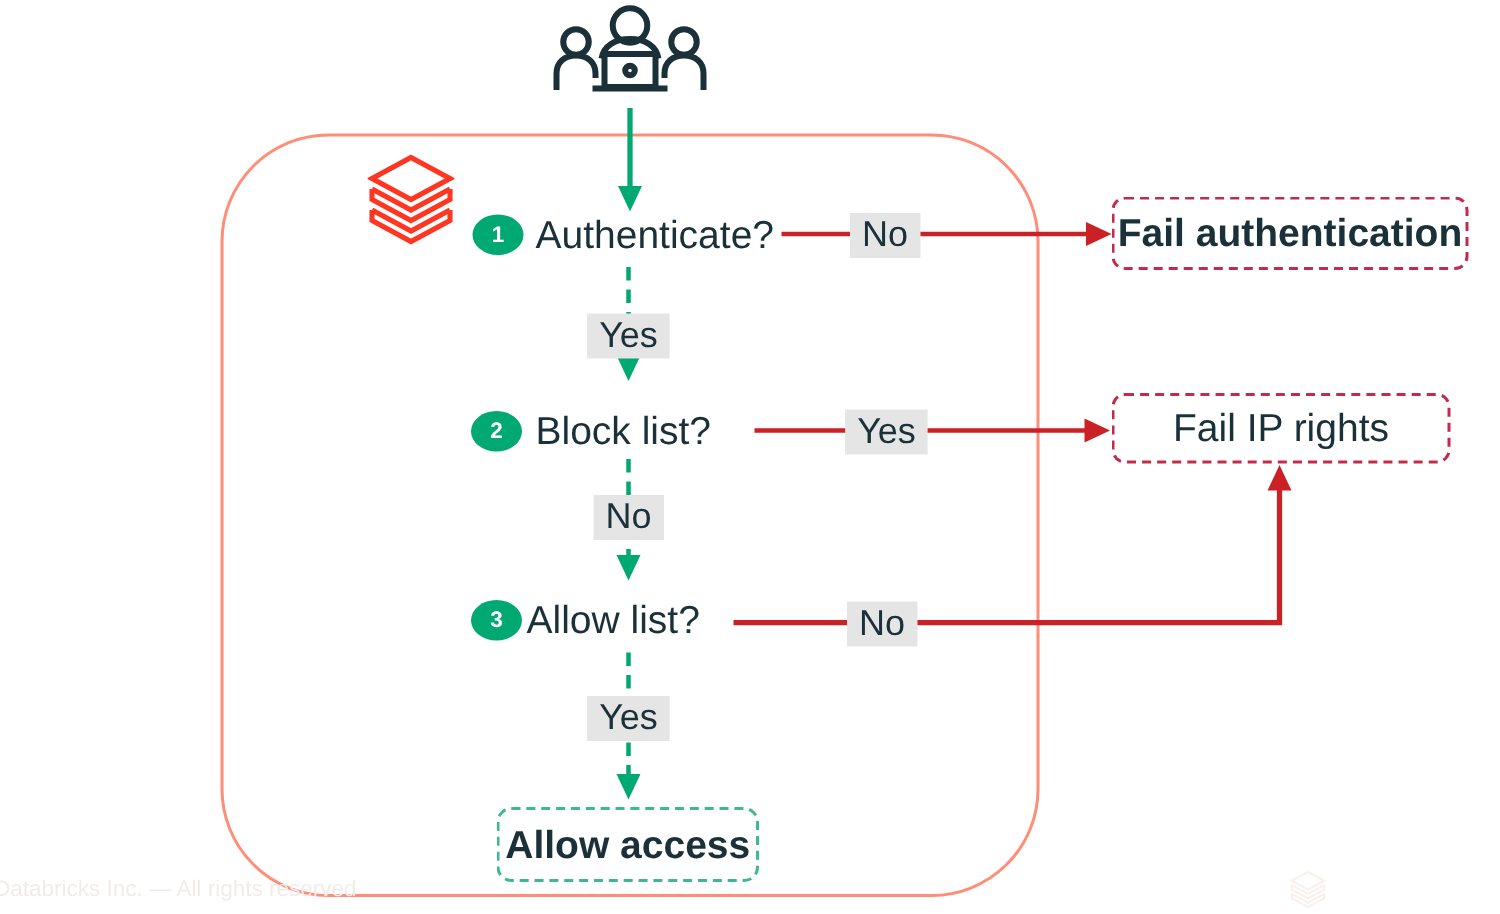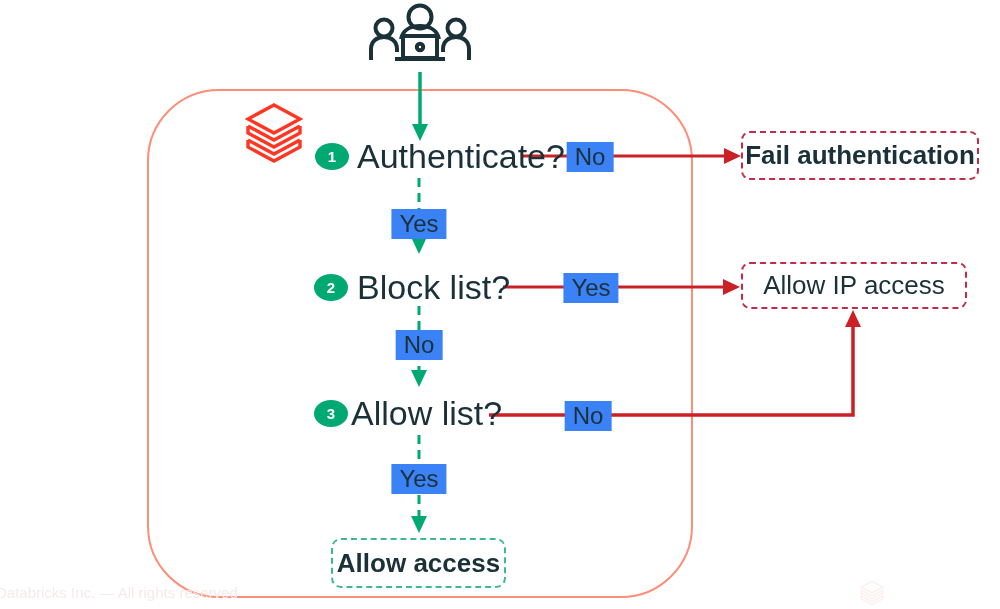--- a/index.html
+++ b/index.html
@@ -24,27 +24,27 @@
   svg.connectors{left:0;top:0;z-index:2;}
   
   .step-circle{
     width:34px;height:27px;border-radius:50%;
     background:#00A972;color:#ffffff;
     display:flex;align-items:center;justify-content:center;
     font-size:15px;font-weight:bold;
     z-index:3;
   }
   .step-label{
-    font-size:34px;line-height:28px;color:#1B3139;
+    font-size:26px;line-height:28px;color:#1B3139;
     z-index:3;white-space:nowrap;
   }
   
   .edge-label{
     font-size:24px;color:#1B3139;
-    background:#3b82f6;padding:1px 8px;
+    background:#e5e5e5;padding:1px 8px;
     transform:translate(-50%,-50%);
     z-index:4;white-space:nowrap;
   }
   
   .outcome-box{
     box-sizing:border-box;
     display:flex;align-items:center;justify-content:center;
     font-size:26px;color:#1B3139;white-space:nowrap;
     background:#ffffff;z-index:3;
   }
@@ -116,21 +116,21 @@
   <div class="abs step-label" style="left:357px;top:273px;">Block list?</div>
   <div class="abs edge-label" style="left:591px;top:288px;">Yes</div>
   <div class="abs edge-label" style="left:419px;top:345px;">No</div>
 
   <div class="abs step-circle" style="left:314px;top:400px;">3</div>
   <div class="abs step-label" style="left:351px;top:399px;">Allow list?</div>
   <div class="abs edge-label" style="left:588px;top:416px;">No</div>
   <div class="abs edge-label" style="left:419px;top:479px;">Yes</div>
 
   <div class="abs outcome-box fail-box" style="left:741px;top:131px;width:238px;height:49px;font-weight:bold;">Fail authentication</div>
-  <div class="abs outcome-box fail-box" style="left:741px;top:262px;width:226px;height:47px;">Allow IP access</div>
+  <div class="abs outcome-box fail-box" style="left:741px;top:262px;width:226px;height:47px;">Fail IP rights</div>
   <div class="abs outcome-box allow-box" style="left:331px;top:538px;width:175px;height:50px;">Allow access</div>
 
   <div class="abs watermark">Databricks Inc. — All rights reserved</div>
 
   <svg class="abs" style="left:855px;top:580px;z-index:5;" width="34" height="26" viewBox="0 0 58 62" fill="none" stroke="#FAF0ED" stroke-width="3.4">
     <path d="M29 3 L55 17 L29 31 L3 17 Z"></path>
     <path d="M3 24 L29 38 L55 24"></path>
     <path d="M3 24 v7 L29 45 L55 31 v-7"></path>
     <path d="M3 38 L29 52 L55 38"></path>
     <path d="M3 38 v7 L29 59 L55 45 v-7"></path>

